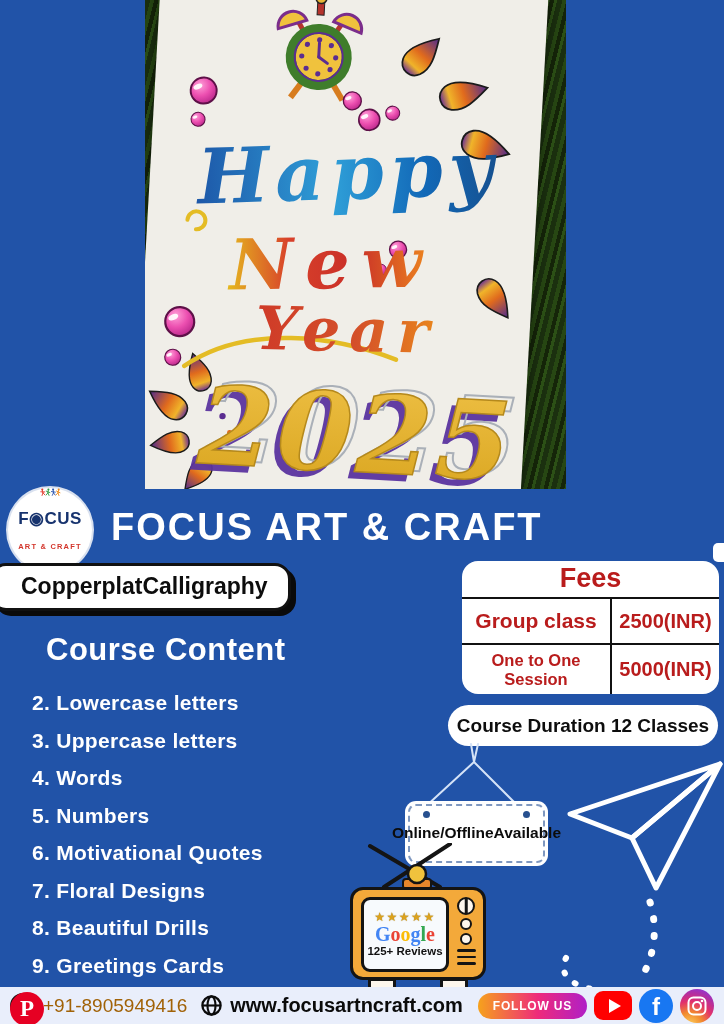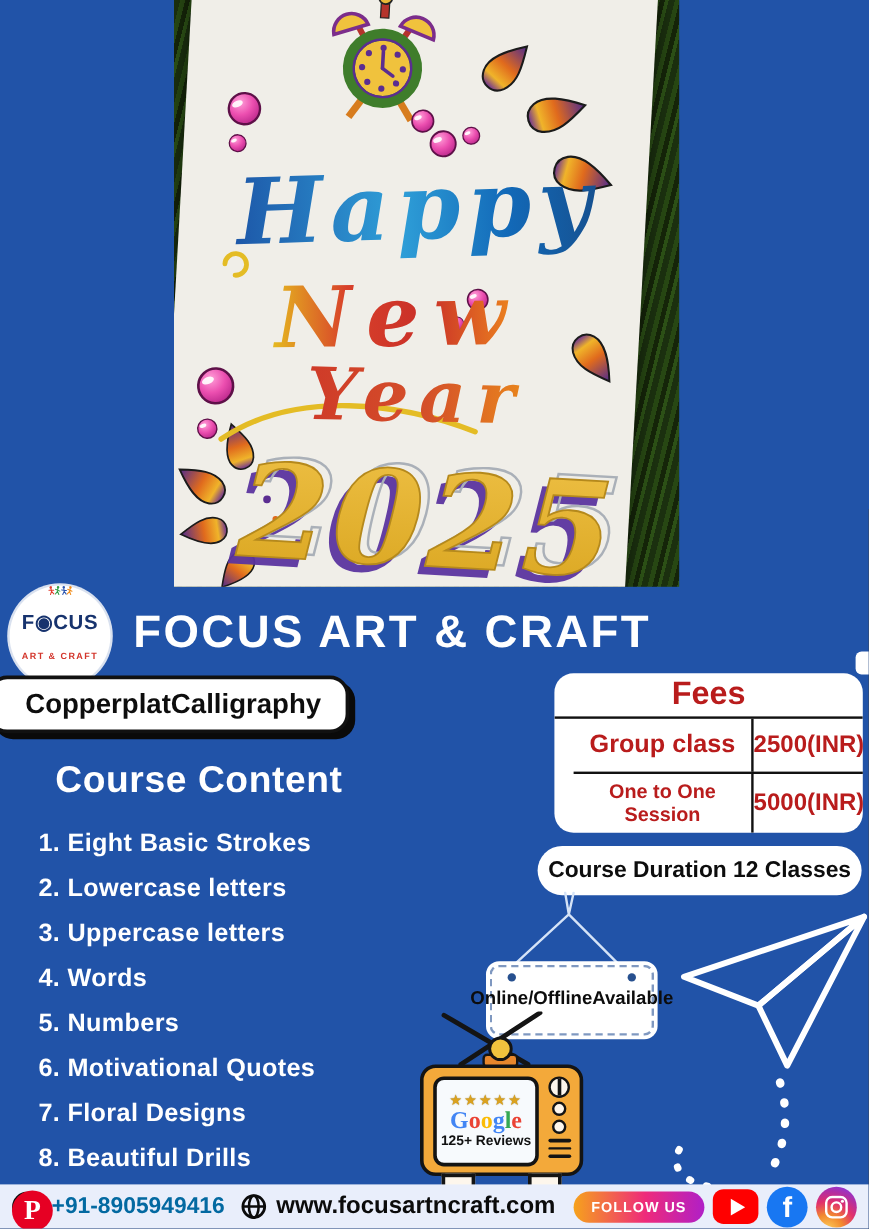--- a/index.html
+++ b/index.html
@@ -26,21 +26,21 @@
         padding:7px 20px 8px 28px;font-size:23px;font-weight:800;color:#0d0d0d;box-shadow:5px 5px 0 #0a0a0a;}
 
   
   .course-heading{position:absolute;left:30px;top:616px;margin:16px;font-size:31px;font-weight:800;color:#fff;letter-spacing:.5px;}
   .course-list{position:absolute;left:32px;top:684px;margin:0;padding:0;list-style:none;
         font-size:21px;font-weight:800;color:#fff;line-height:37.5px;letter-spacing:.3px;}
 
   
   .fees-card{position:absolute;left:462px;top:561px;width:257px;background:#fff;border-radius:16px;overflow:hidden;color:#b91c1c;}
   .fees-title{font-size:27px;font-weight:800;text-align:center;padding:2px 0 3px;border-bottom:2.5px solid #111;}
-  .fees-body{display:grid;grid-template-columns:148px 1fr;padding-left:16px;}
+  .fees-body{display:grid;grid-template-columns:148px 1fr;}
   .fees-cell{display:flex;align-items:center;justify-content:center;font-weight:800;text-align:center;}
   .fees-label-1{height:44px;font-size:21px;}
   .fees-value-1{height:44px;font-size:20px;border-left:2.5px solid #111;}
   .fees-label-2{height:49px;font-size:16.5px;line-height:1.15;border-top:2.5px solid #111;}
   .fees-value-2{height:49px;font-size:20px;border-left:2.5px solid #111;border-top:2.5px solid #111;}
   .corner-chip{position:absolute;left:713px;top:543px;width:20px;height:19px;background:#fff;border-radius:5px;}
 
   
   .duration-pill{position:absolute;left:448px;top:705px;width:270px;height:41px;background:#fff;border-radius:21px;
         display:flex;align-items:center;justify-content:center;font-size:19px;font-weight:800;color:#0d0d0d;}
@@ -68,21 +68,21 @@
   .speaker{width:19px;height:2.5px;background:#141414;border-radius:2px;margin-top:1px;}
   .tv-leg{position:absolute;top:135px;width:22px;height:10px;background:#fdf6ec;border:3px solid #141414;border-bottom:none;}
   .tv-leg.l{left:18px;} .tv-leg.r{right:24px;}
 
   
   .plane{position:absolute;left:552px;top:752px;}
 
   
   .footer{position:absolute;left:0;bottom:0;width:724px;height:37px;background:#e9eefb;display:flex;align-items:center;
         padding:0 10px;box-sizing:border-box;gap:7px;}
-  .footer-phone{font-size:19px;font-weight:700;color:#0369a1;white-space:nowrap;}
+  .footer-phone{font-size:19px;font-weight:400;color:#a16207;white-space:nowrap;}
   .footer-site{font-size:20px;font-weight:800;color:#0b0b0b;white-space:nowrap;}
   .follow-pill{margin-left:auto;background:linear-gradient(90deg,#f6a21c,#ee2a7b 55%,#b01fc7);color:#fff;
         font-size:12px;font-weight:800;letter-spacing:.8px;padding:6px 15px;border-radius:16px;cursor:pointer;}
   .social{width:34px;height:34px;border-radius:50%;display:flex;align-items:center;justify-content:center;cursor:pointer;flex:0 0 auto;}
   .social.yt{width:38px;height:29px;border-radius:9px;background:#ff0000;}
   .yt-play{width:0;height:0;border-left:12px solid #fff;border-top:7px solid transparent;border-bottom:7px solid transparent;margin-left:3px;}
   .social.fb{background:#1877f2;color:#fff;font-weight:800;font-size:24px;}
   .social.fb span{transform:translateY(1px);}
   .social.ig{background:radial-gradient(circle at 28% 108%,#fdd35e 0%,#f28a2e 30%,#e1306c 55%,#b02fa5 75%,#7638fa 100%);}
   .social.pin{background:#e60023;color:#fff;font-family:"Liberation Serif",serif;font-weight:bold;font-size:23px;}
@@ -229,21 +229,20 @@
       <circle cx="12.5" cy="7.5" r="1.2" fill="#2a4"></circle>
       <line x1="3" y1="12" x2="15" y2="2" stroke="#8a5a2b" stroke-width="1.4"></line>
     </svg>
   </div>
 
   <h1 class="title">FOCUS ART &amp; CRAFT</h1>
   <div class="course-badge">CopperplatCalligraphy</div>
 
   <h2 class="course-heading">Course Content</h2>
   <ul class="course-list">
-    <li>1. Eight Basic Strokes</li>
     <li>2. Lowercase letters</li>
     <li>3. Uppercase letters</li>
     <li>4. Words</li>
     <li>5. Numbers</li>
     <li>6. Motivational Quotes</li>
     <li>7. Floral Designs</li>
     <li>8. Beautiful Drills</li>
     <li>9. Greetings Cards</li>
   </ul>
 

